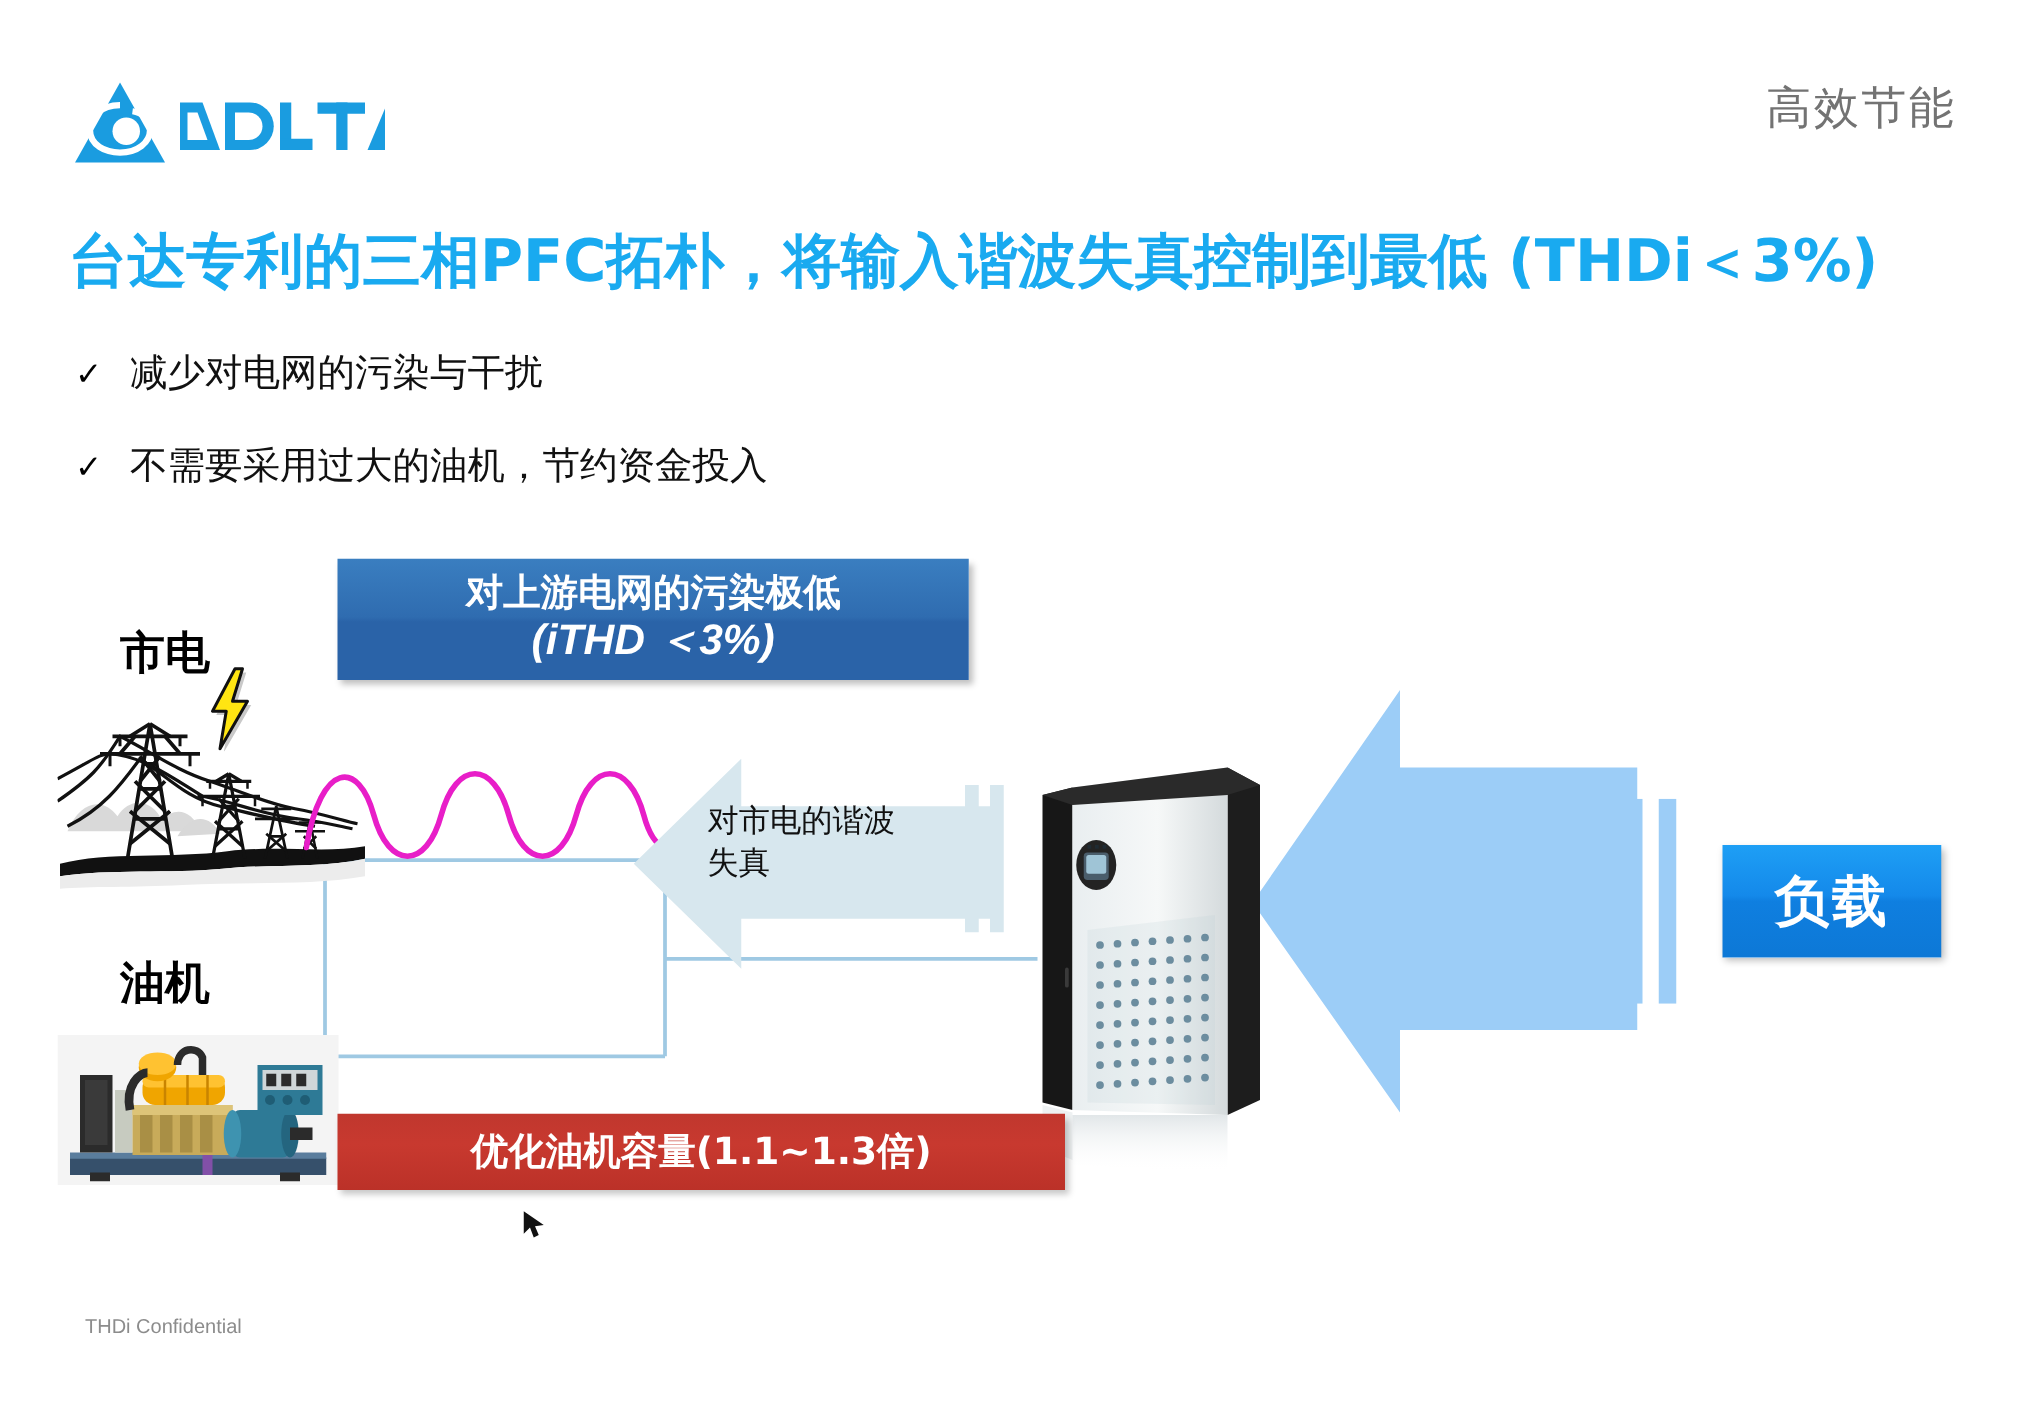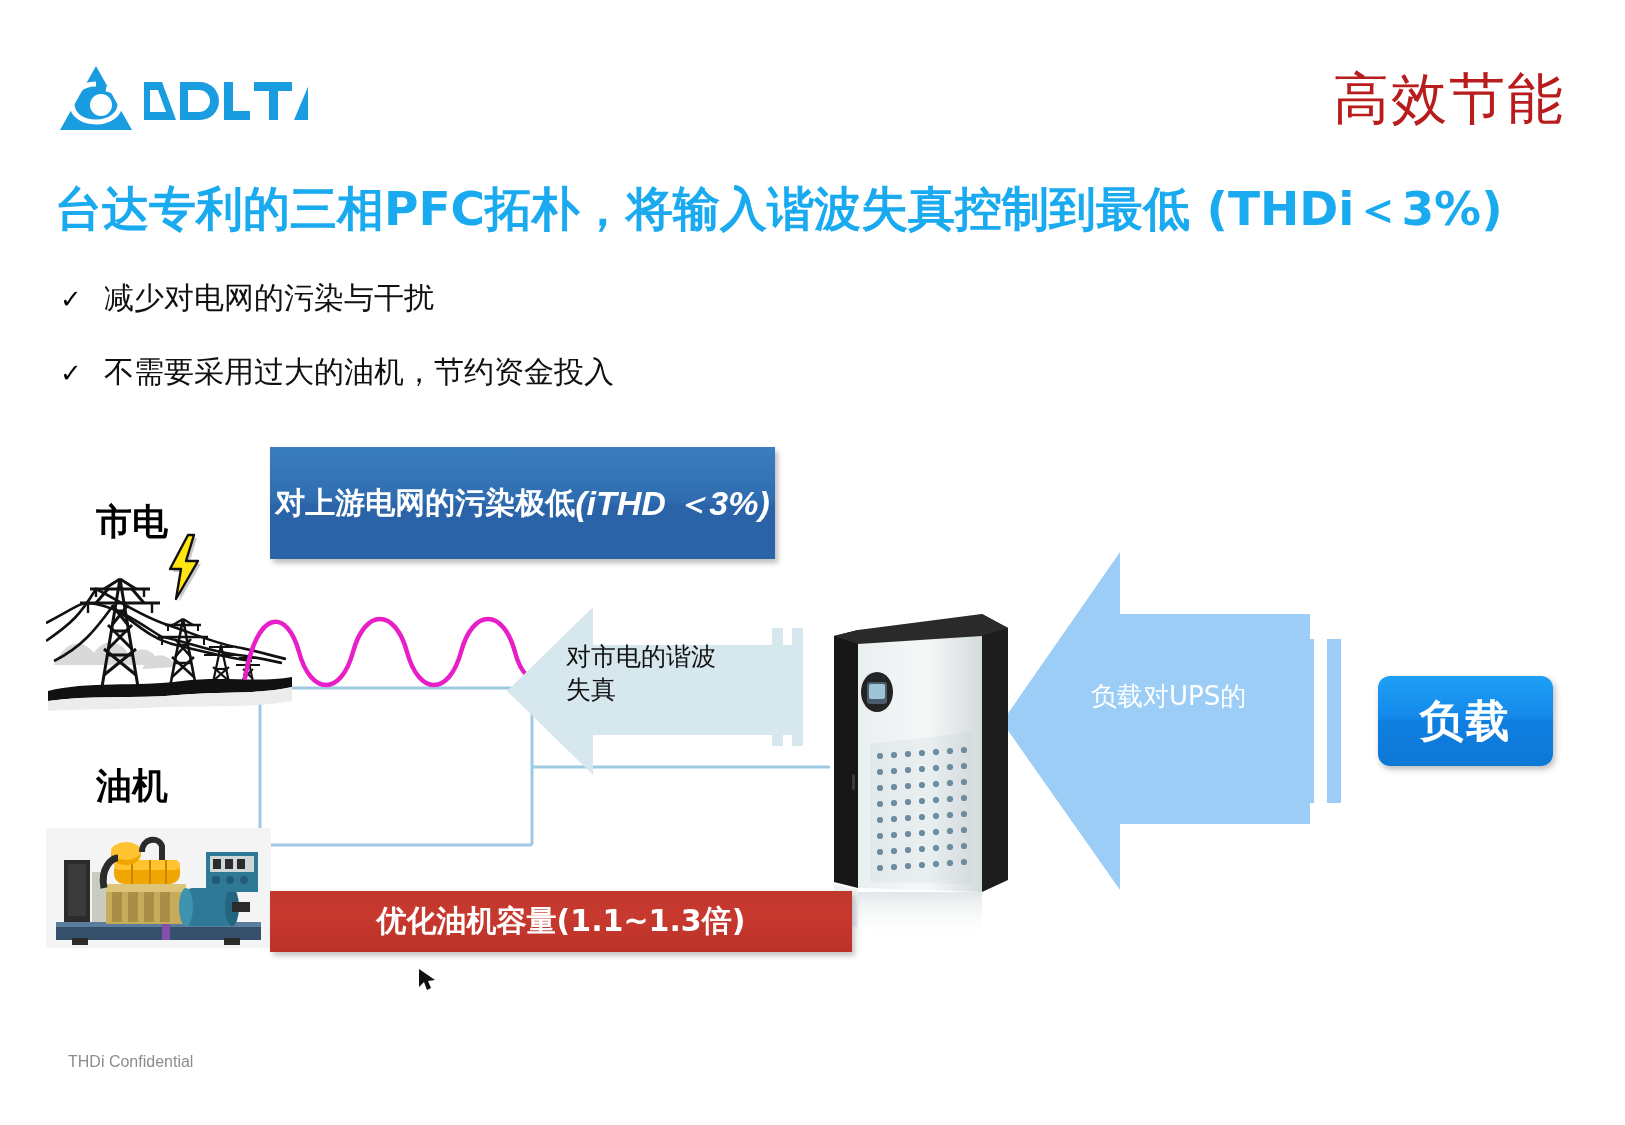--- a/index.html
+++ b/index.html
@@ -1,39 +1,39 @@
 <!DOCTYPE html>
 <html><head>
 <meta charset="utf-8">
 <style>
   html,body{margin:0;padding:0;background:#fff;}
   body{width:1625px;height:1125px;position:relative;overflow:hidden;
        font-family:"Liberation Sans","DejaVu Sans",sans-serif;}
 
   
   #logo{position:absolute;left:58px;top:62px;width:250px;height:72px;}
-  #header-title{position:absolute;right:60px;top:62px;font-size:56px;color:#b91c1c;
+  #header-title{position:absolute;right:60px;top:62px;font-size:36px;color:#737373;
       letter-spacing:2px;font-family:Liberation Sans, sans-serif;}
 
   
   #page-title{position:absolute;left:55px;top:178px;font-size:47px;font-weight:bold;
       color:#19aaf0;white-space:nowrap;font-family:"DejaVu Sans","Liberation Sans",sans-serif;}
 
   
   .bullet{position:absolute;left:60px;font-size:30px;color:#111;white-space:nowrap;
       font-family:"DejaVu Sans","Liberation Sans",sans-serif;}
   .bullet .tick{display:inline-block;width:44px;font-size:26px;color:#000;}
   #bullet-0{top:278px;}
   #bullet-1{top:352px;}
 
   
-  #blue-banner{position:absolute;left:270px;top:447px;width:505px;height:112px;
+  #blue-banner{position:absolute;left:270px;top:447px;width:505px;height:97px;
       background:linear-gradient(to bottom,#3a7ec0 0%,#2f6cb0 48%,#2a63a8 52%,#2a63a8 100%);
       box-shadow:3px 4px 5px rgba(0,0,0,.25);
-      display:flex;flex-direction:row;align-items:center;justify-content:center;}
+      display:flex;flex-direction:column;align-items:center;justify-content:center;}
   #blue-banner .l1{color:#fff;font-size:30px;font-weight:bold;line-height:1.15;
       font-family:"DejaVu Sans","Liberation Sans",sans-serif;}
   #blue-banner .l2{color:#fff;font-size:34px;font-weight:bold;font-style:italic;line-height:1.2;
       font-family:Liberation Sans, sans-serif;}
 
   
   #red-banner{position:absolute;left:270px;top:891px;width:582px;height:61px;
       background:linear-gradient(to bottom,#c0372e 0%,#c8392f 40%,#bb3128 100%);
       box-shadow:3px 4px 5px rgba(0,0,0,.22);
       display:flex;align-items:center;justify-content:center;}
@@ -68,21 +68,21 @@
   #arrow-right{position:absolute;left:1000px;top:552px;width:310px;height:340px;}
   #arrow-right-label{position:absolute;left:1091px;top:679px;width:215px;
       font-size:26px;color:#fff;line-height:1.35;
       font-family:"DejaVu Sans","Liberation Sans",sans-serif;}
   #arrow-right-bars{position:absolute;left:1300px;top:639px;width:48px;height:164px;}
 
   
   #ups{position:absolute;left:822px;top:592px;width:200px;height:360px;}
 
   
-  #load-button{position:absolute;left:1378px;top:676px;width:175px;height:90px;border-radius:12px;
+  #load-button{position:absolute;left:1378px;top:676px;width:175px;height:90px;border-radius:0;
       background:linear-gradient(to bottom,#1e9ff5 0%,#1489ea 45%,#0f7fe0 50%,#0d78d6 100%);
       box-shadow:2px 3px 6px rgba(0,0,0,.28);
       display:flex;align-items:center;justify-content:center;}
   #load-button span{color:#fff;font-size:44px;font-weight:bold;letter-spacing:2px;
       font-family:"DejaVu Sans","Liberation Sans",sans-serif;}
 
   
   #cursor{position:absolute;left:417px;top:967px;width:22px;height:26px;}
 
   
@@ -261,21 +261,20 @@
 </div>
 <svg id="arrow-left-bars" viewBox="0 0 36 118">
   <rect x="0" y="0" width="11" height="118" fill="#d7e7ee"></rect>
   <rect x="20" y="0" width="11" height="118" fill="#d7e7ee"></rect>
 </svg>
 
 <svg id="arrow-right" viewBox="0 0 310 340">
   <polygon points="120,0 120,62 310,62 310,272 120,272 120,338 2,170" fill="#9ccdf7"></polygon>
 </svg>
 <div id="arrow-right-label">
-  <div>负载对UPS的</div>
 </div>
 <svg id="arrow-right-bars" viewBox="0 0 48 164">
   <rect x="0" y="0" width="14" height="164" fill="#9ccdf7"></rect>
   <rect x="27" y="0" width="14" height="164" fill="#9ccdf7"></rect>
 </svg>
 
 <svg id="ups" viewBox="0 0 200 360">
   <defs>
     <linearGradient id="panelg" x1="0" y1="0" x2="1" y2="0">
       <stop offset="0%" stop-color="#e9eef0"></stop>

